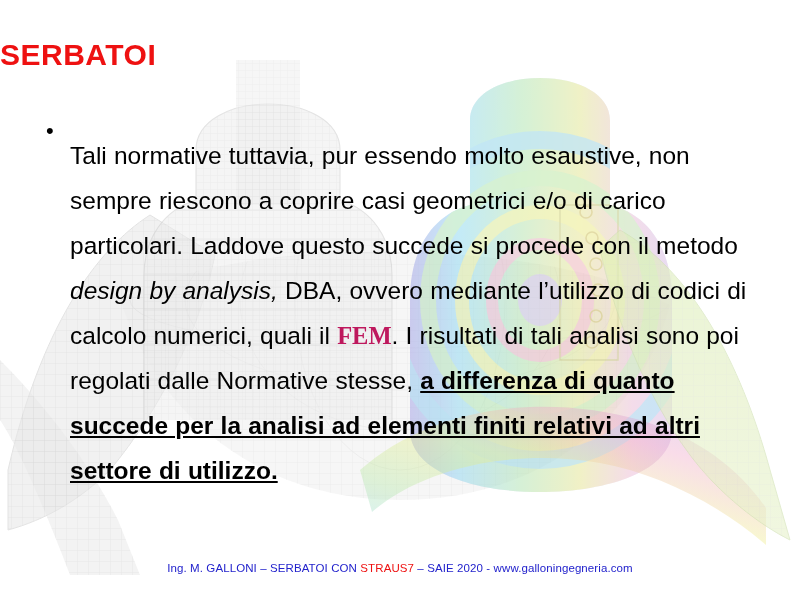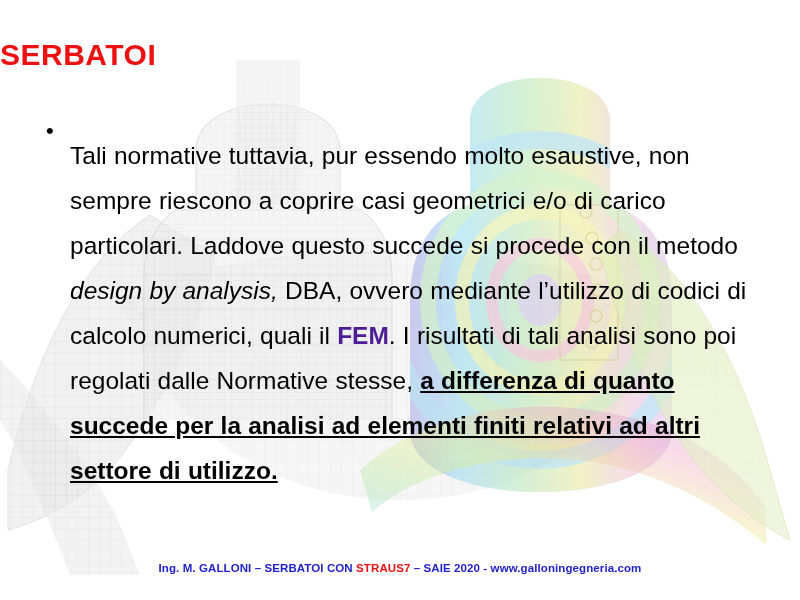--- a/index.html
+++ b/index.html
@@ -69,36 +69,37 @@
     font-size: 24.5px;
     line-height: 45px;
     color: #000000;
     text-align: left;
     word-spacing: 0.4px;
   }
   .para .italic-u {
     font-style: italic;
   }
   .para .red-b {
-    color: #4c1d95;
+    color: #be185d;
     font-weight: bold;
+    font-family: Liberation Serif, serif;
   }
   .para .bold-u {
     font-weight: bold;
     text-decoration: underline;
   }
 
   .footer {
     position: absolute;
     left: 0;
     top: 562px;
     width: 100%;
     text-align: center;
     font-size: 11.5px;
-    font-weight: bold;
+    font-weight: normal;
     color: #2222cc;
     font-family: "Liberation Sans", sans-serif;
     letter-spacing: 0.1px;
   }
   .footer .red {
     color: #ee1111;
   }
 </style>
 </head>
 <body>

